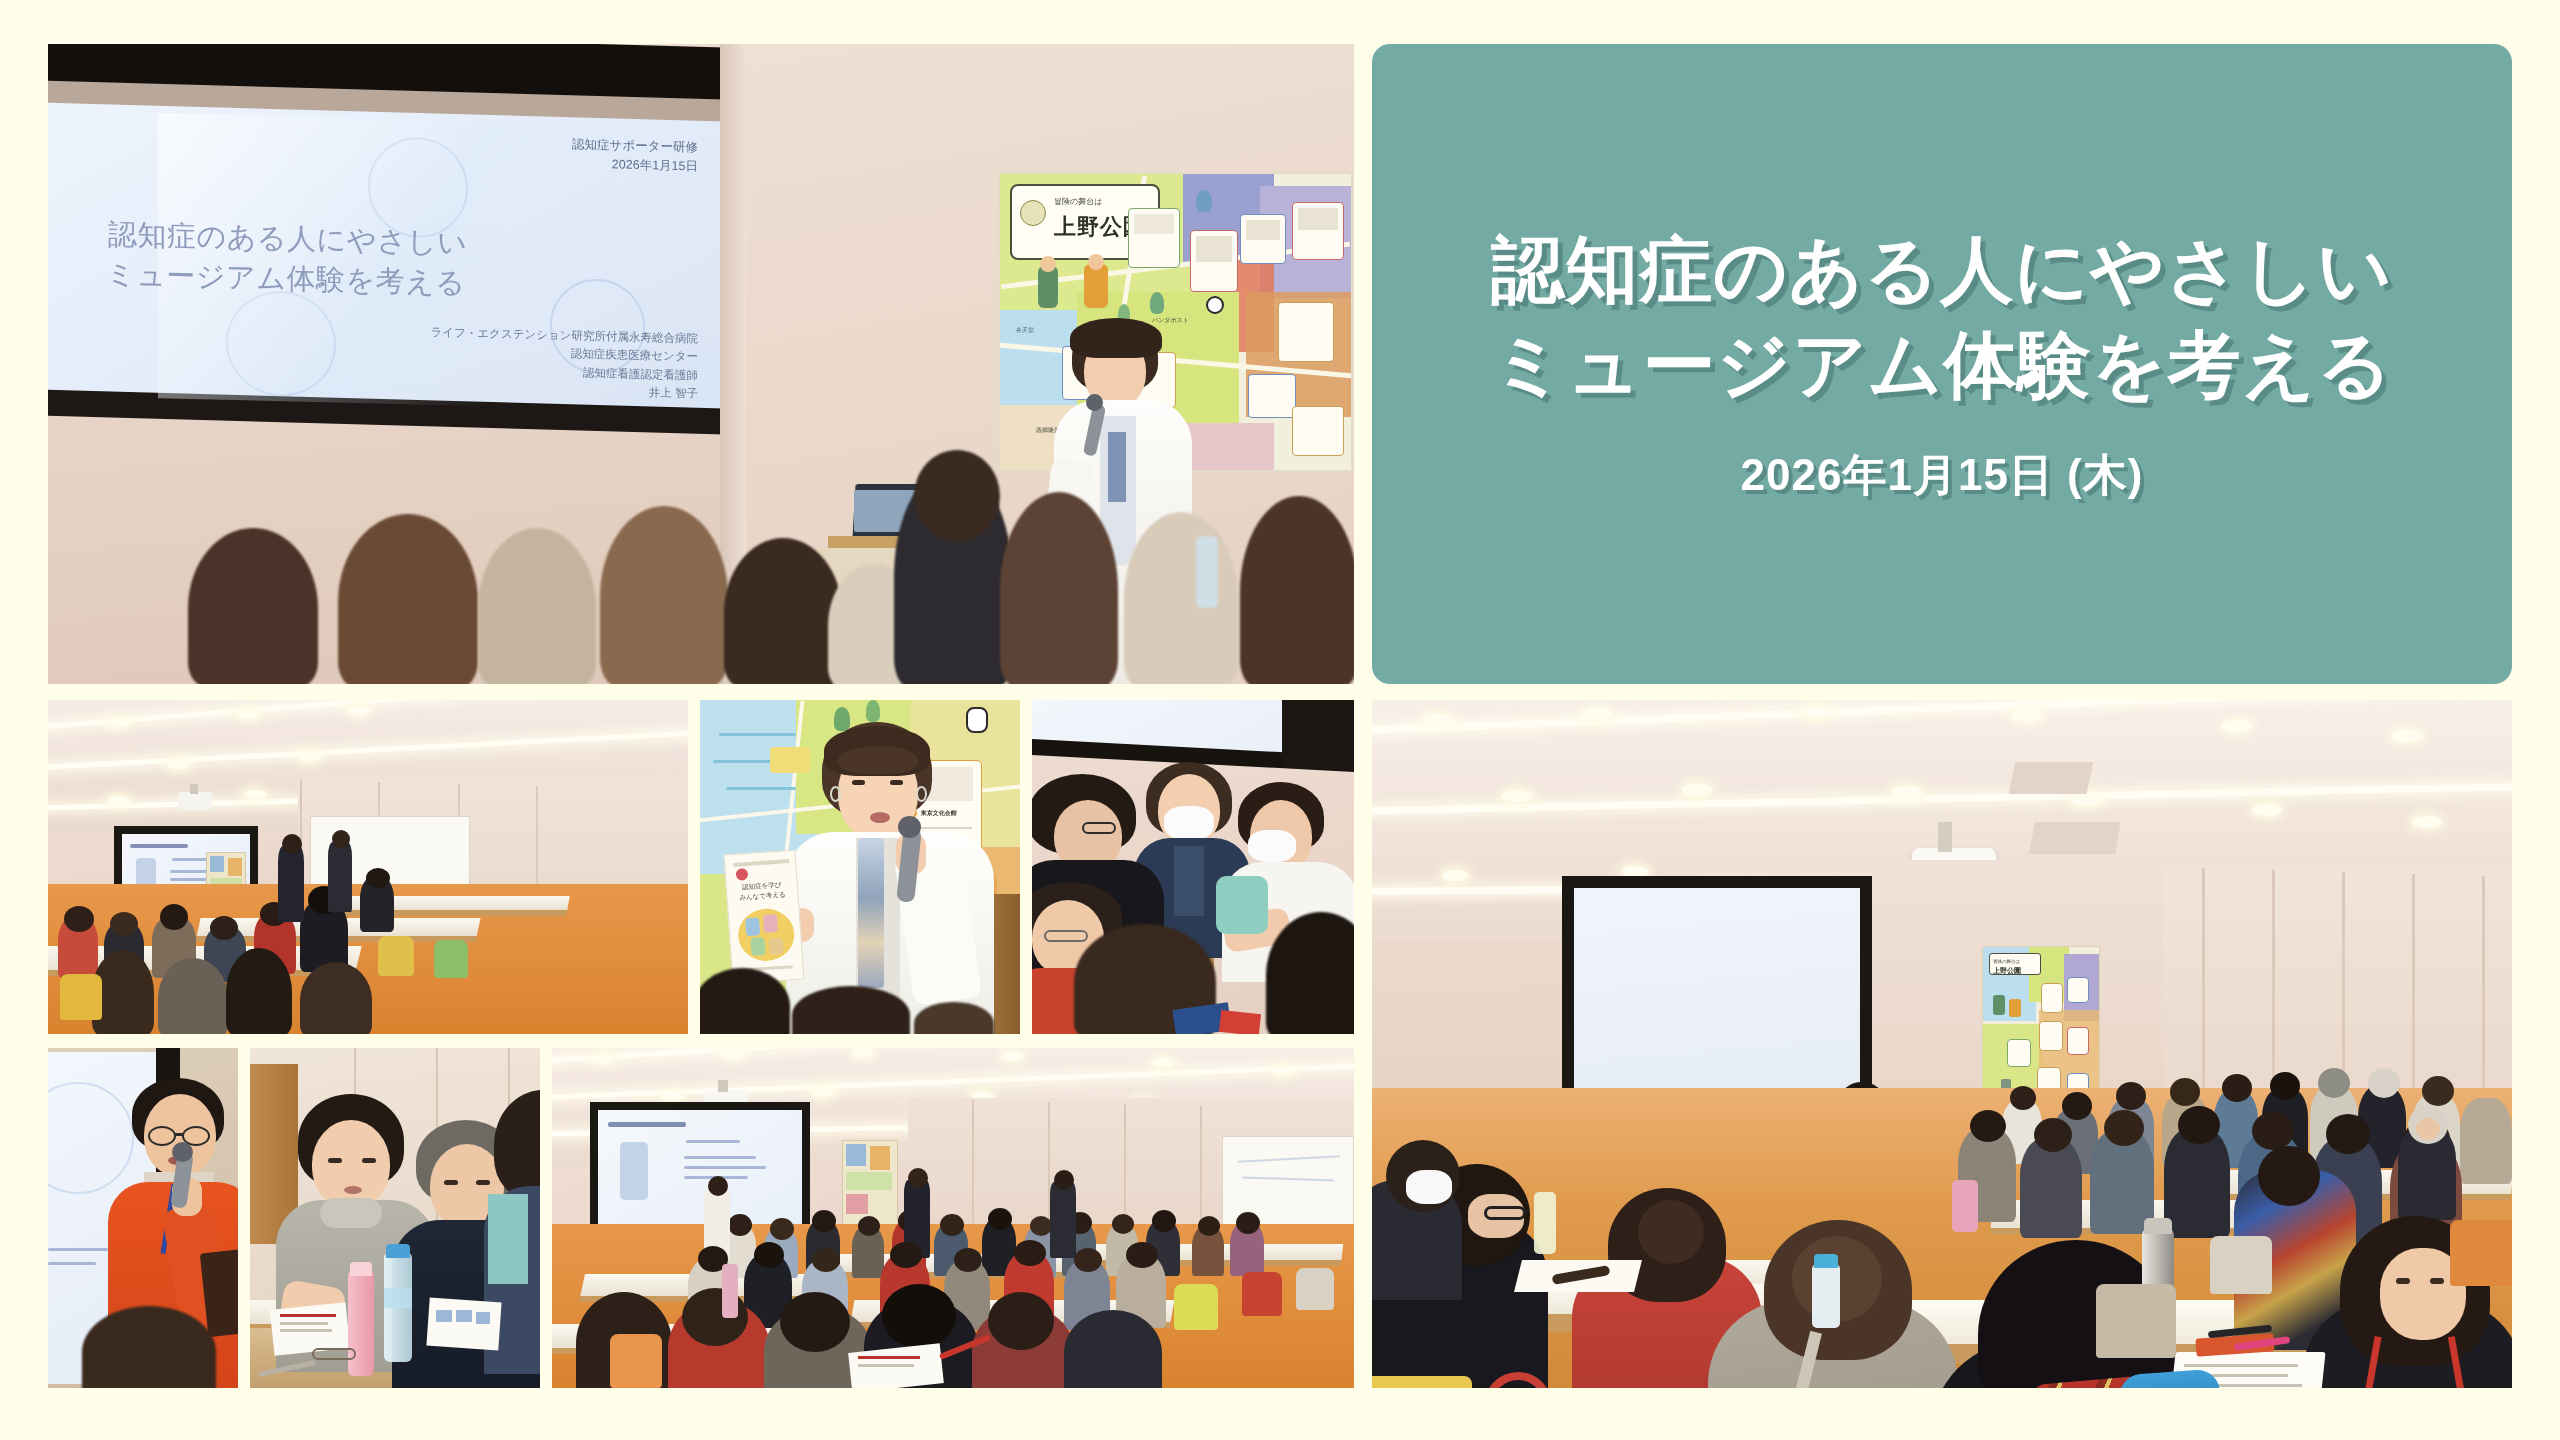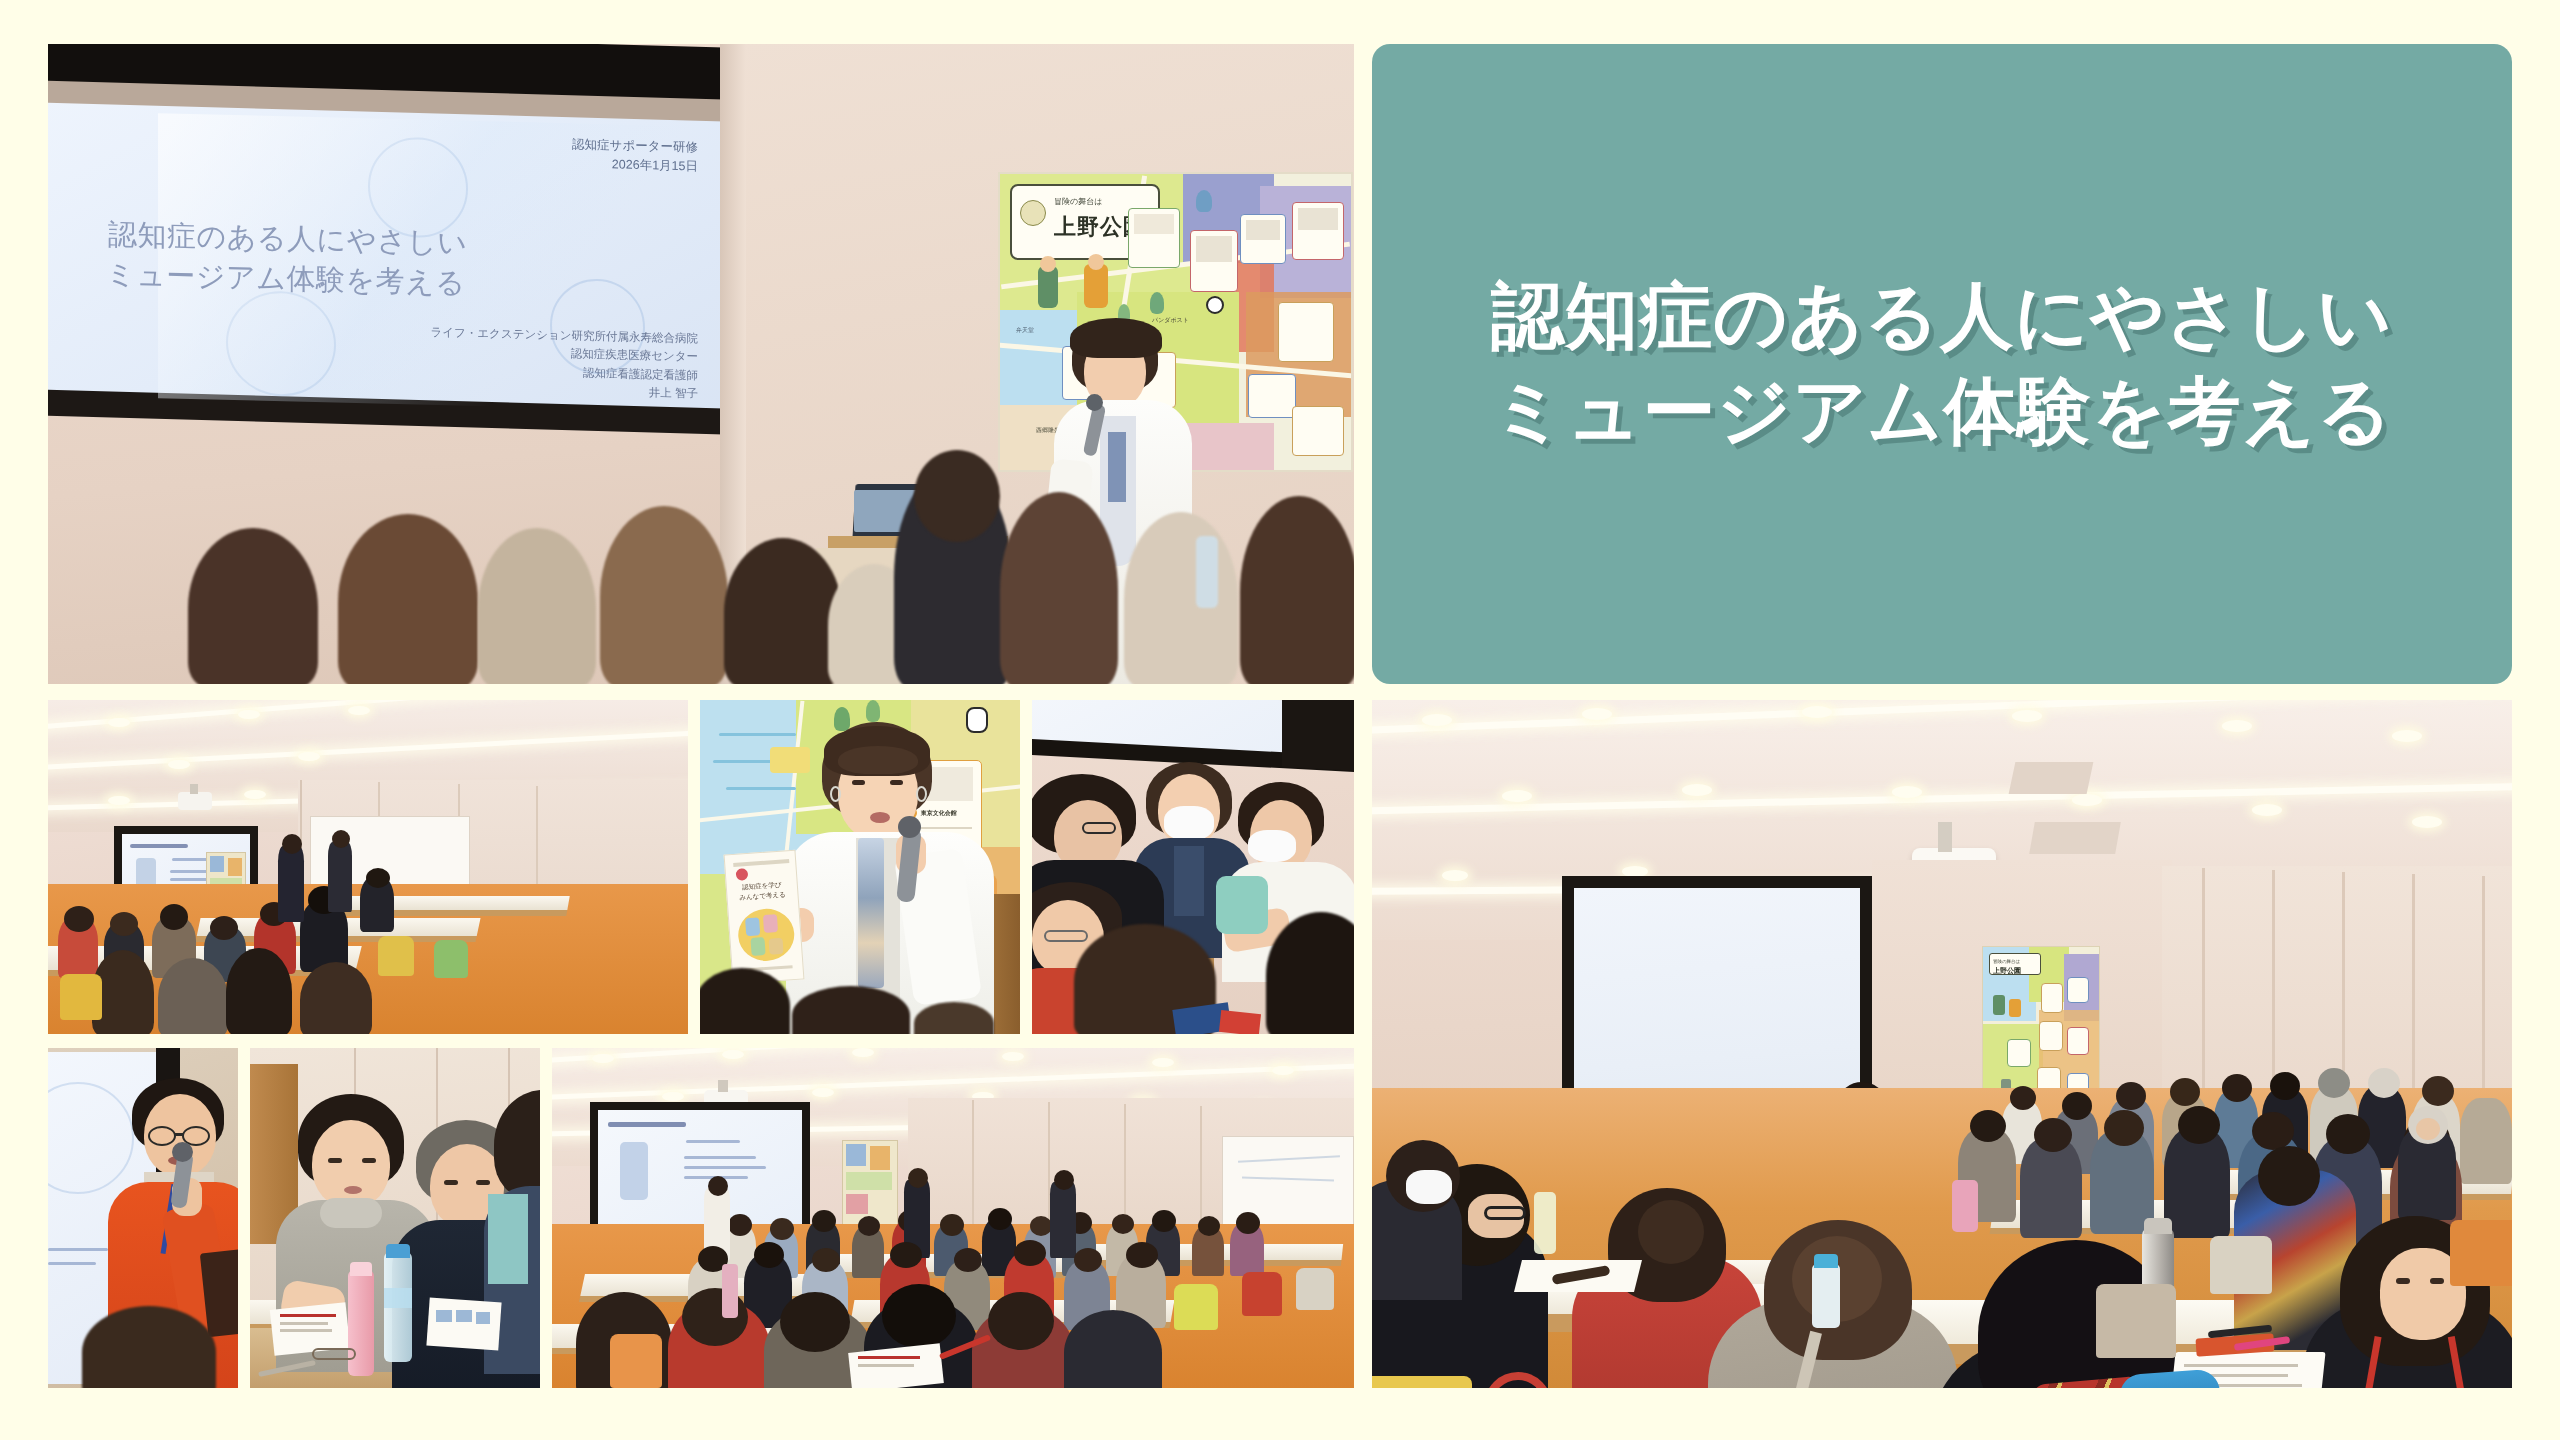--- a/index.html
+++ b/index.html
@@ -218,20 +218,21 @@
       <div class="blur1" style="position:absolute;left:1076px;top:468px;width:114px;height:176px;background:#d8cbba;border-radius:54% 54% 16% 16%;"></div>
       <div class="blur1" style="position:absolute;left:1192px;top:452px;width:118px;height:192px;background:#4c3528;border-radius:54% 54% 16% 16%;"></div>
 
       <div class="blur1" style="position:absolute;left:1148px;top:492px;width:22px;height:72px;background:#cfe0ea;border-radius:6px;opacity:.9;"></div>
     </div>
   </div>
 
   <div class="panel">
     <div class="t-line">認知症のある人にやさしい</div>
     <div class="t-line">ミュージアム体験を考える</div>
+    <div class="t-date">2026年1月15日 (木)</div>
   </div>
 
   <div class="photo" style="left:48px; top:700px; width:640px; height:334px;">
     <div class="scene">
       <div class="wall"></div>
       <div class="ceiling" style="height:132px;background:linear-gradient(180deg,#f6ece6,#ead9cd);"></div>
       <div class="ceilstrip" style="left:-30px;top:26px;width:720px;transform:rotate(-4.5deg);"></div>
       <div class="ceilstrip" style="left:-30px;top:66px;width:720px;transform:rotate(-3deg);"></div>
       <div class="ceilstrip" style="left:-30px;top:106px;width:720px;transform:rotate(-1.5deg);"></div>
       <div class="downlight" style="left:60px;top:18px;"></div>

